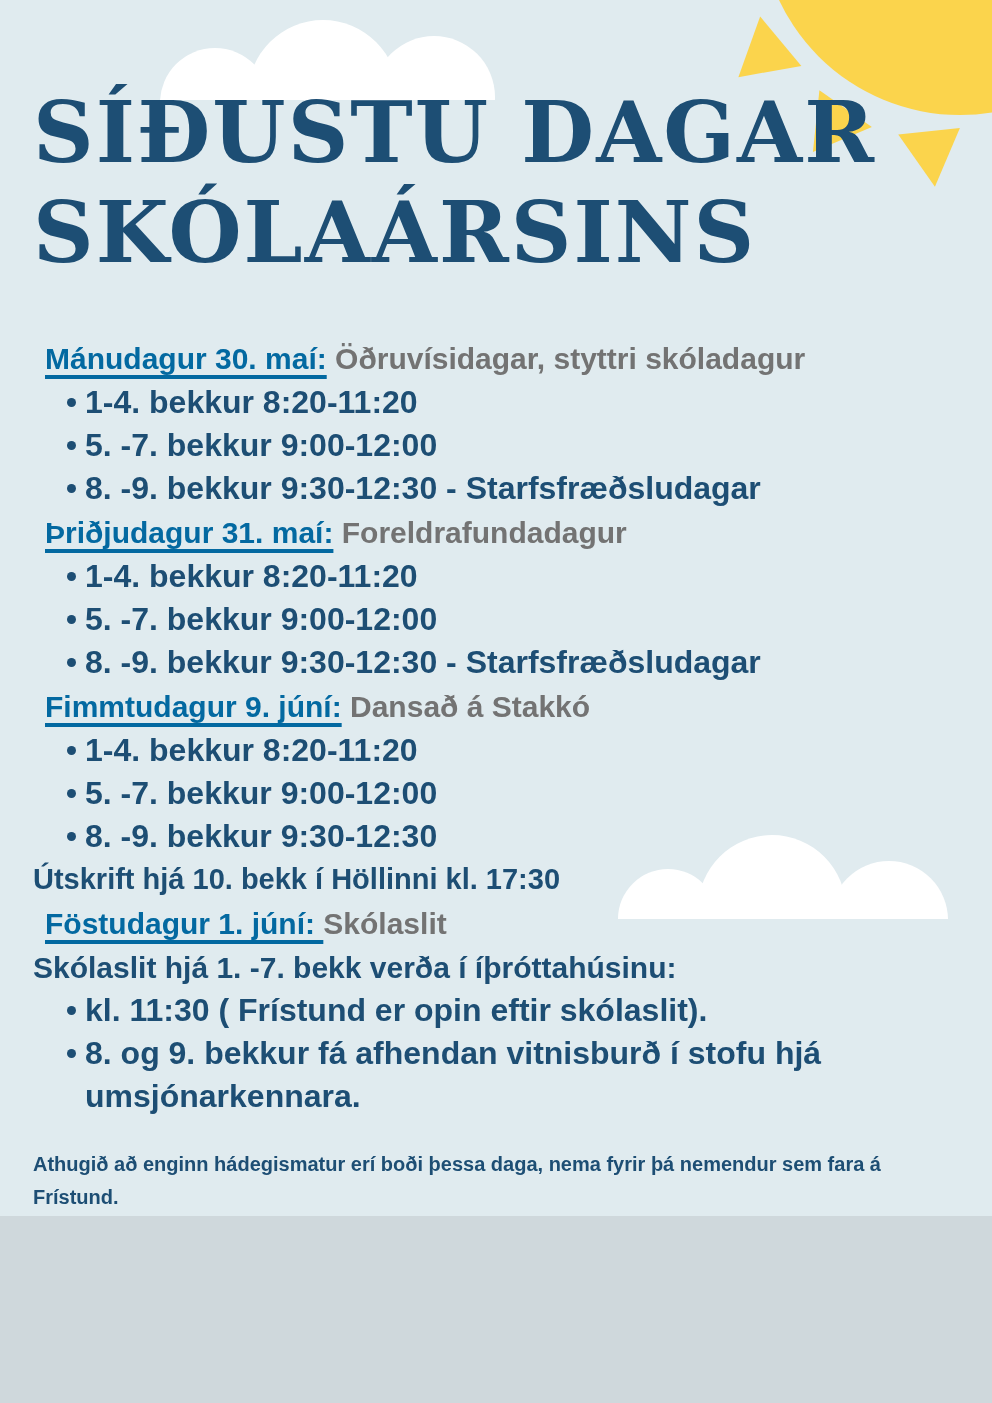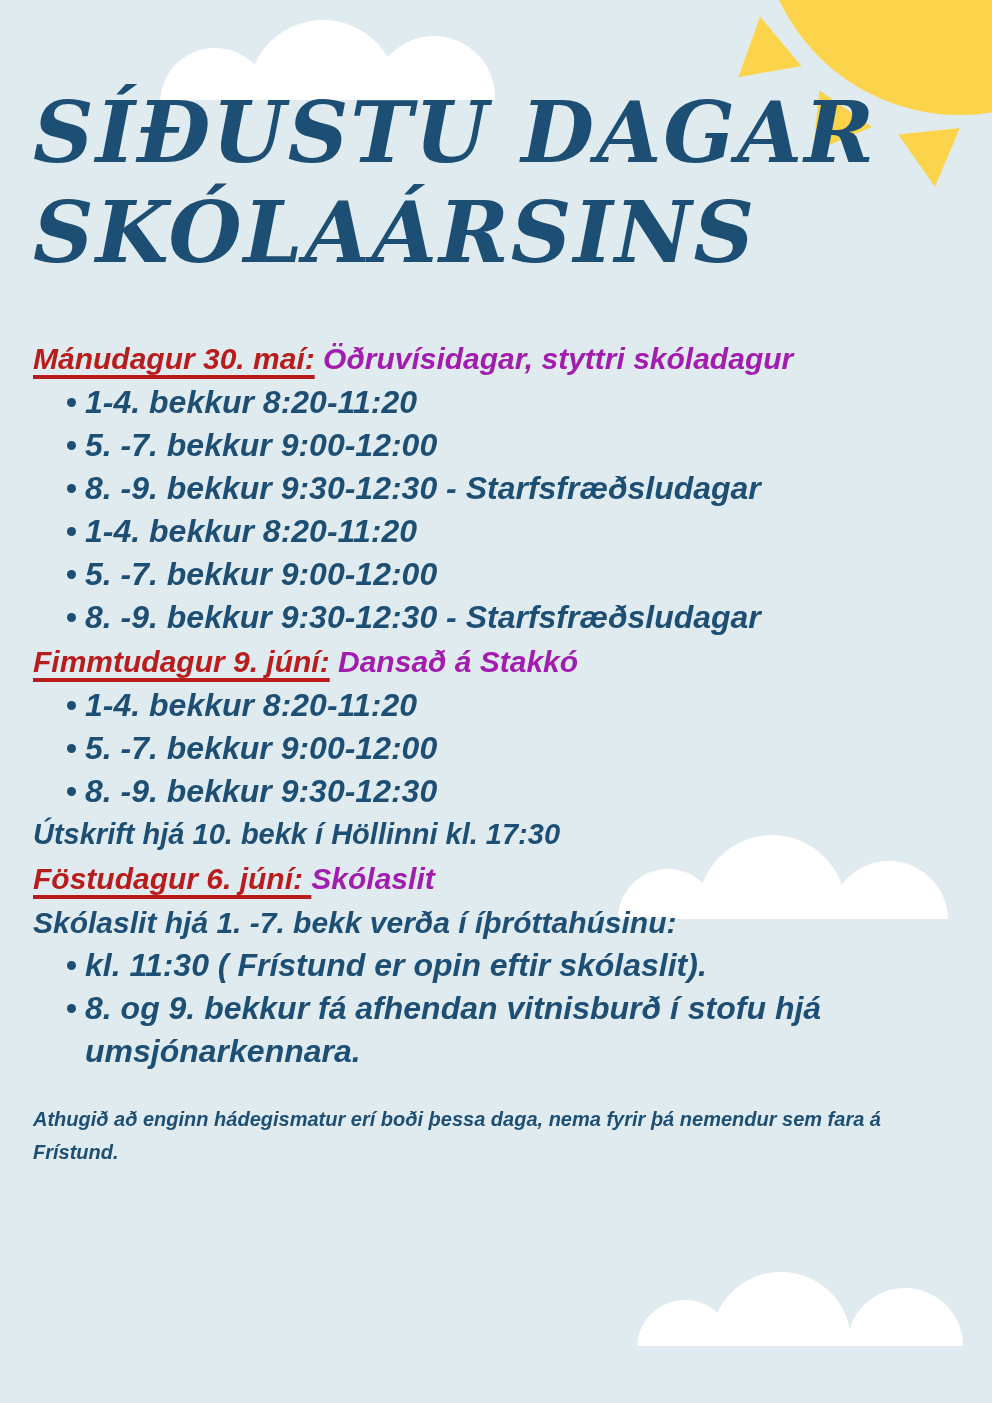--- a/index.html
+++ b/index.html
@@ -1,20 +1,19 @@
 <!DOCTYPE html>
 <html><head>
 <meta charset="utf-8">
 <style>
   html,body{margin:0;padding:0;background:#cfd8dc;}
   .poster{
-    position:relative;width:992px;height:1403px;overflow:hidden;
+    position:relative;width:992px;height:1216px;overflow:hidden;
     background:#E0EBEF;color:#1D4E74;
     font-family:"Liberation Sans",sans-serif;
-    font-style:italic;
   }
   
   .sun-circle{position:absolute;left:760px;top:-285px;width:400px;height:400px;
     border-radius:50%;background:#FBD44C;z-index:1;}
   .ray{position:absolute;width:0;height:0;z-index:1;}
   .ray-up{left:733px;top:16px;border-left:32px solid transparent;
     border-right:32px solid transparent;border-bottom:56px solid #FBD44C;
     transform:rotate(-10deg);}
   .ray-right{left:816px;top:93px;border-top:31px solid transparent;
     border-bottom:31px solid transparent;border-left:56px solid #FBD44C;
@@ -38,23 +37,23 @@
   .cloud-bot .b2{left:74px;top:0;width:140px;height:140px;}
   .cloud-bot .b3{left:210px;top:16px;width:116px;height:116px;}
   
   .title{position:absolute;left:33px;top:83px;z-index:3;margin:0;
     font-family:"DejaVu Serif","Liberation Serif",serif;
     font-weight:700;font-size:84px;line-height:100px;letter-spacing:2px;
     color:#1D4E74;}
   
   .content{position:absolute;left:33px;top:336px;width:935px;z-index:2;}
   .heading{margin:0;font-size:30px;line-height:45px;font-weight:700;white-space:nowrap;}
-  .date{color:#b91c1c;text-decoration:underline;
-    text-decoration-thickness:4px;text-underline-offset:6px;}
-  .rest{color:#a21caf;}
+  .date{color:#0369a1;text-decoration:underline;
+    text-decoration-thickness:4px;text-underline-offset:6px;margin-left:12px;}
+  .rest{color:#737373;}
   .content ul{margin:0;padding:0 0 0 52px;list-style:none;}
   .content li{position:relative;margin:0;font-size:32px;line-height:43px;font-weight:700;}
   .content li::before{content:"";position:absolute;left:-18px;top:17px;
     width:9px;height:9px;border-radius:50%;background:#1D4E74;}
   .plain{margin:0;font-size:29px;line-height:43px;font-weight:700;}
   .subheading{margin:0;font-size:30px;line-height:43px;font-weight:700;}
   .note{margin:30px 0 0 0;font-size:20px;line-height:33px;font-weight:700;}
 </style>
 </head>
 <body>
@@ -89,40 +88,44 @@
     <p class="heading">
       <span class="date">Mánudagur 30. maí:</span>
       <span class="rest">Öðruvísidagar, styttri skóladagur</span>
     </p>
     <ul>
       <li>1-4. bekkur 8:20-11:20</li>
       <li>5. -7. bekkur 9:00-12:00</li>
       <li>8. -9. bekkur 9:30-12:30 - Starfsfræðsludagar</li>
     </ul>
 
+    <p class="heading">
+      <span class="date">Þriðjudagur 31. maí:</span>
+      <span class="rest">Foreldrafundadagur</span>
+    </p>
 
     <ul>
       <li>1-4. bekkur 8:20-11:20</li>
       <li>5. -7. bekkur 9:00-12:00</li>
       <li>8. -9. bekkur 9:30-12:30 - Starfsfræðsludagar</li>
     </ul>
 
     <p class="heading">
       <span class="date">Fimmtudagur 9. júní:</span>
       <span class="rest">Dansað á Stakkó</span>
     </p>
     <ul>
       <li>1-4. bekkur 8:20-11:20</li>
       <li>5. -7. bekkur 9:00-12:00</li>
       <li>8. -9. bekkur 9:30-12:30</li>
     </ul>
     <p class="plain">Útskrift hjá 10. bekk í Höllinni kl. 17:30</p>
 
     <p class="heading">
-      <span class="date">Föstudagur 6. júní: </span>
+      <span class="date">Föstudagur 1. júní: </span>
       <span class="rest">Skólaslit</span>
     </p>
     <p class="subheading">Skólaslit hjá 1. -7. bekk verða í íþróttahúsinu:</p>
     <ul>
       <li>kl. 11:30 ( Frístund er opin eftir skólaslit).</li>
       <li>8. og 9. bekkur fá afhendan vitnisburð í stofu hjá umsjónarkennara.</li>
     </ul>
 
     <p class="note"><span>Athugið að enginn hádegismatur erí boði þessa daga, nema fyrir þá nemendur sem fara á</span><br><span>Frístund.</span></p>
   </div>

